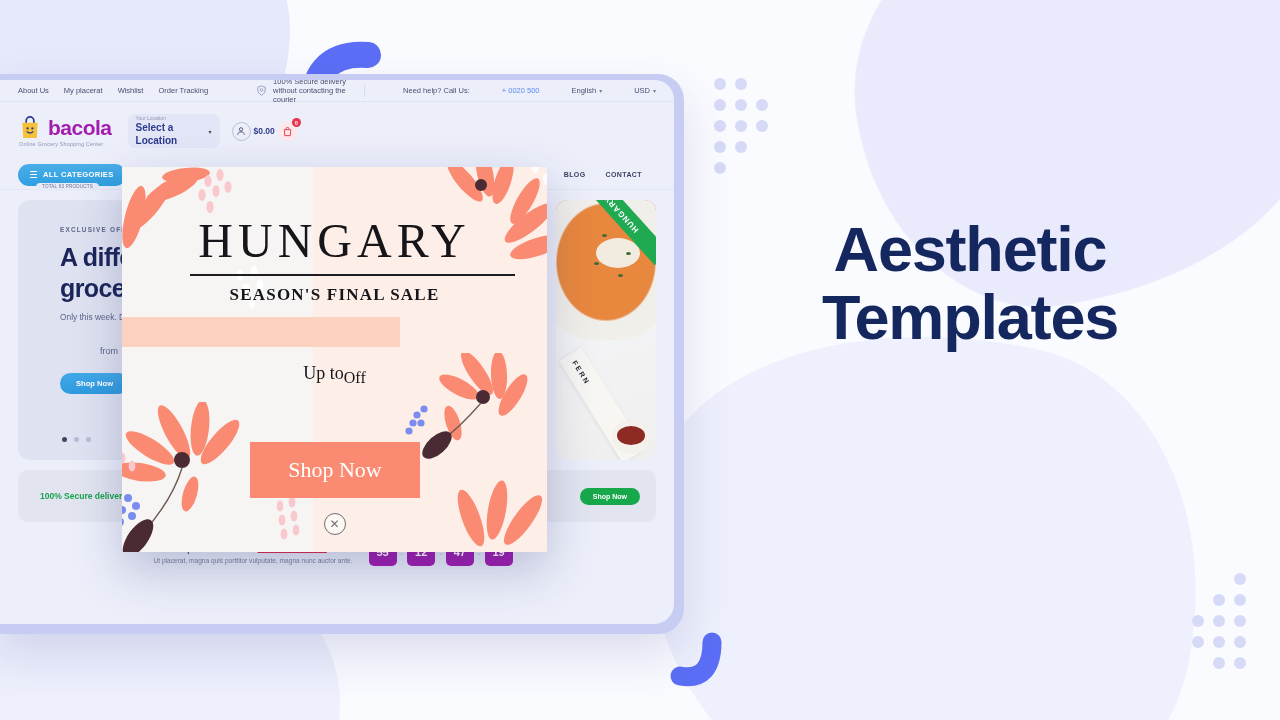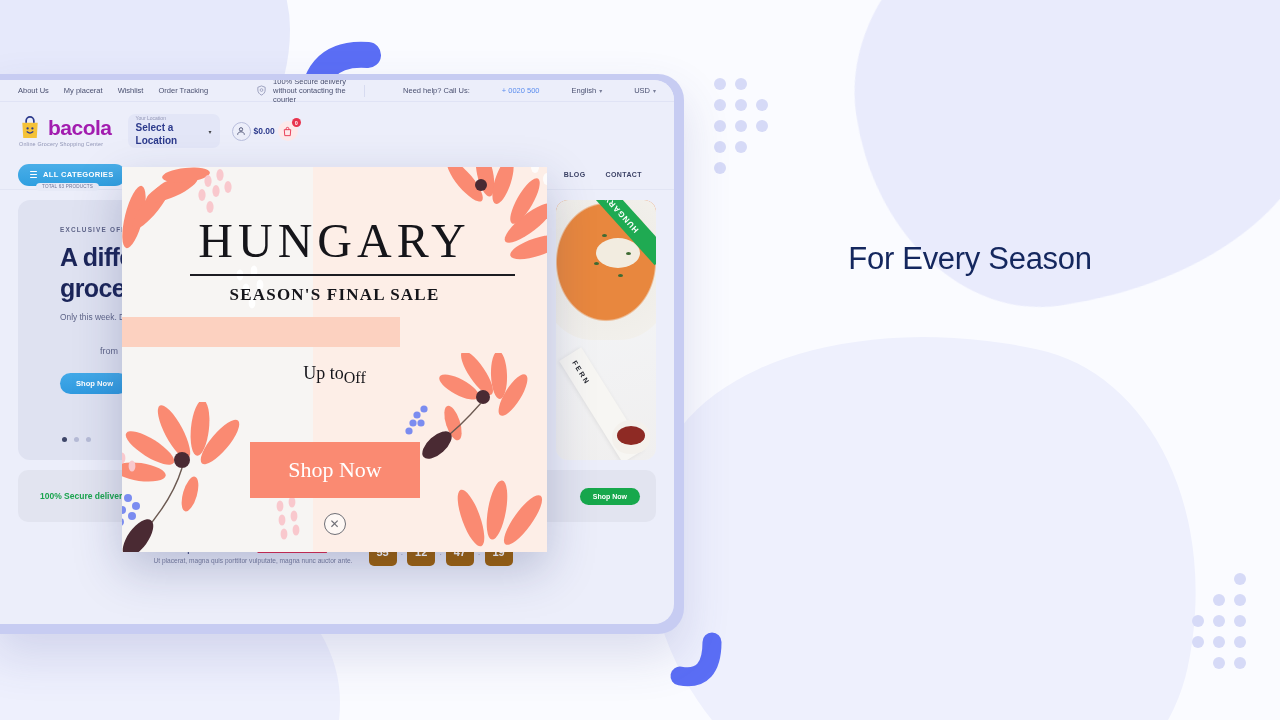--- a/index.html
+++ b/index.html
@@ -300,21 +300,21 @@
     margin-top: 16px;
     display:flex; align-items:center; justify-content:center; gap: 16px;
   }
   .offers-text { text-align:center; }
   .offers-title { font-size: 12px; color:#3d4475; }
   .offers-title b { color:#e2274e; text-decoration: underline; font-weight:700; }
   .offers-desc { font-size: 6.6px; color:#7b80a0; margin-top:3px; }
   .countdown { display:flex; align-items:center; gap: 4px; }
   .cd-box {
     width: 28px; height: 28px; border-radius: 5px;
-    background:#a16207; color:#fff;
+    background:#a21caf; color:#fff;
     display:flex; align-items:center; justify-content:center;
     font-size: 11px; font-weight:700;
   }
   .cd-sep { color:#b9bdd4; font-size:8px; font-weight:700; }
 
   
   .popup {
     position: absolute;
     left: 122px; top: 167px;
     width: 425px; height: 385px;
@@ -726,14 +726,15 @@
     <div class="sp-offer">
       <span class="sp-upto">Up to</span>
       <span class="sp-off">Off</span>
     </div>
     <button class="sp-btn">Shop Now</button>
     <div class="sp-close">✕</div>
   </div>
 </div>
 
 <div class="right-copy">
-  <div class="rc-sub">For Every Season</div>
+  <div class="rc-title">Aesthetic
+Templates</div>
 </div>
 
 </body></html>

